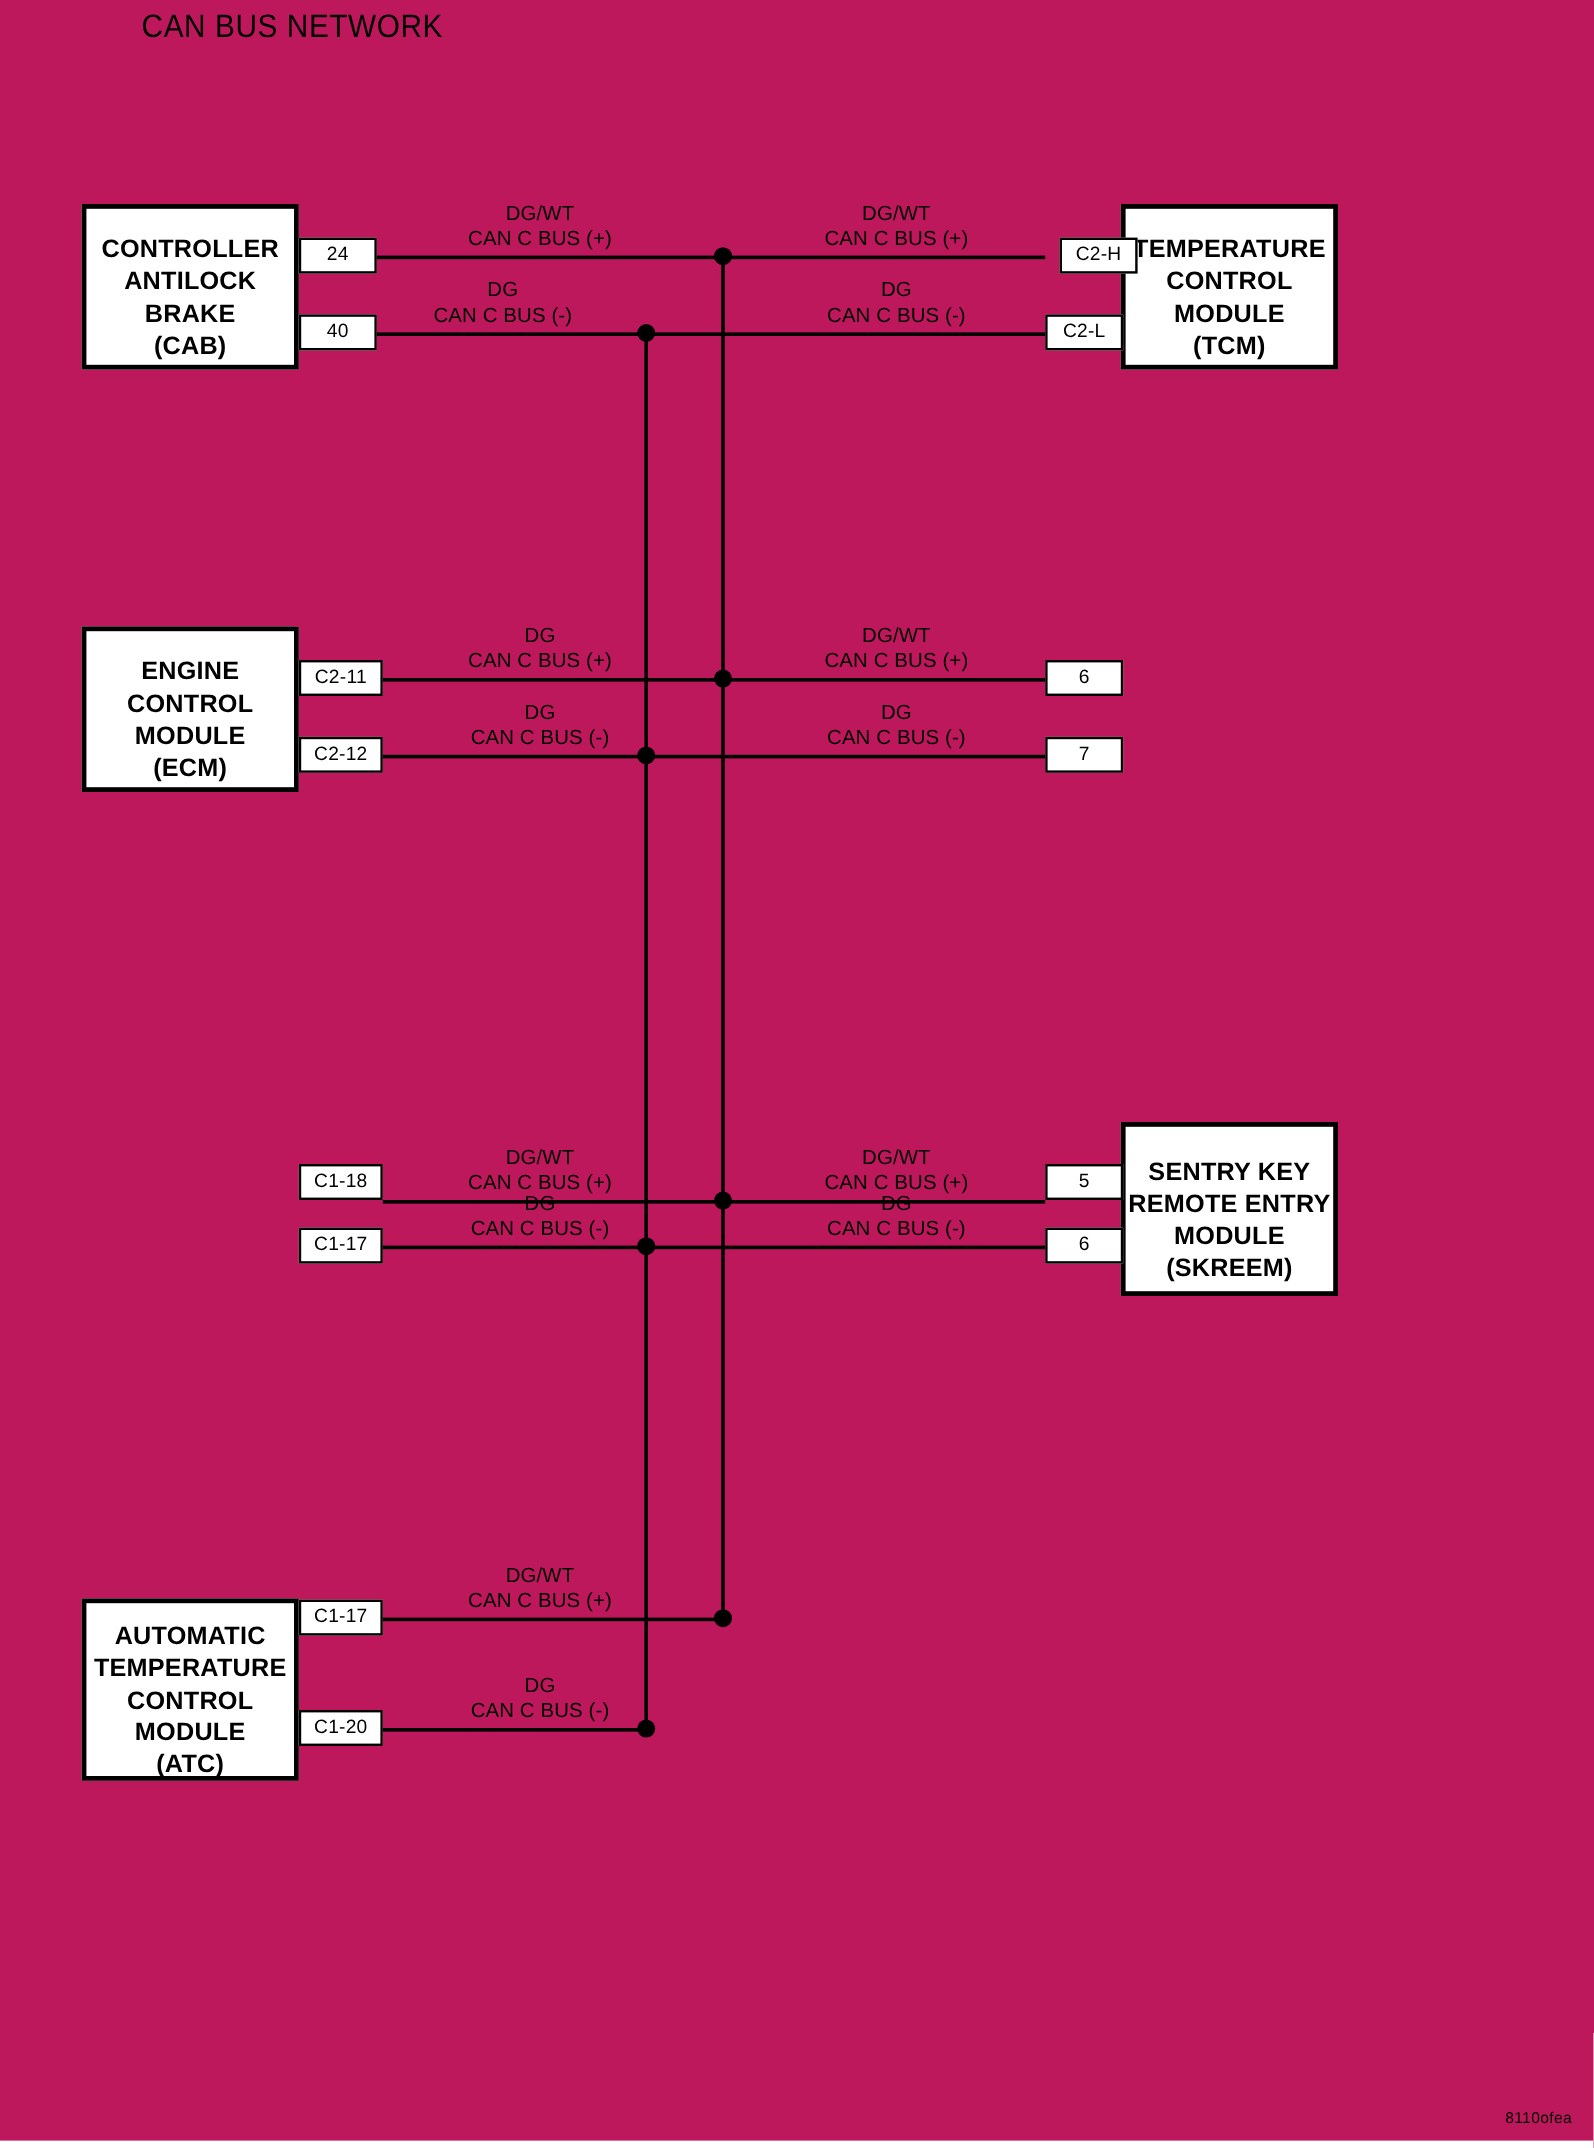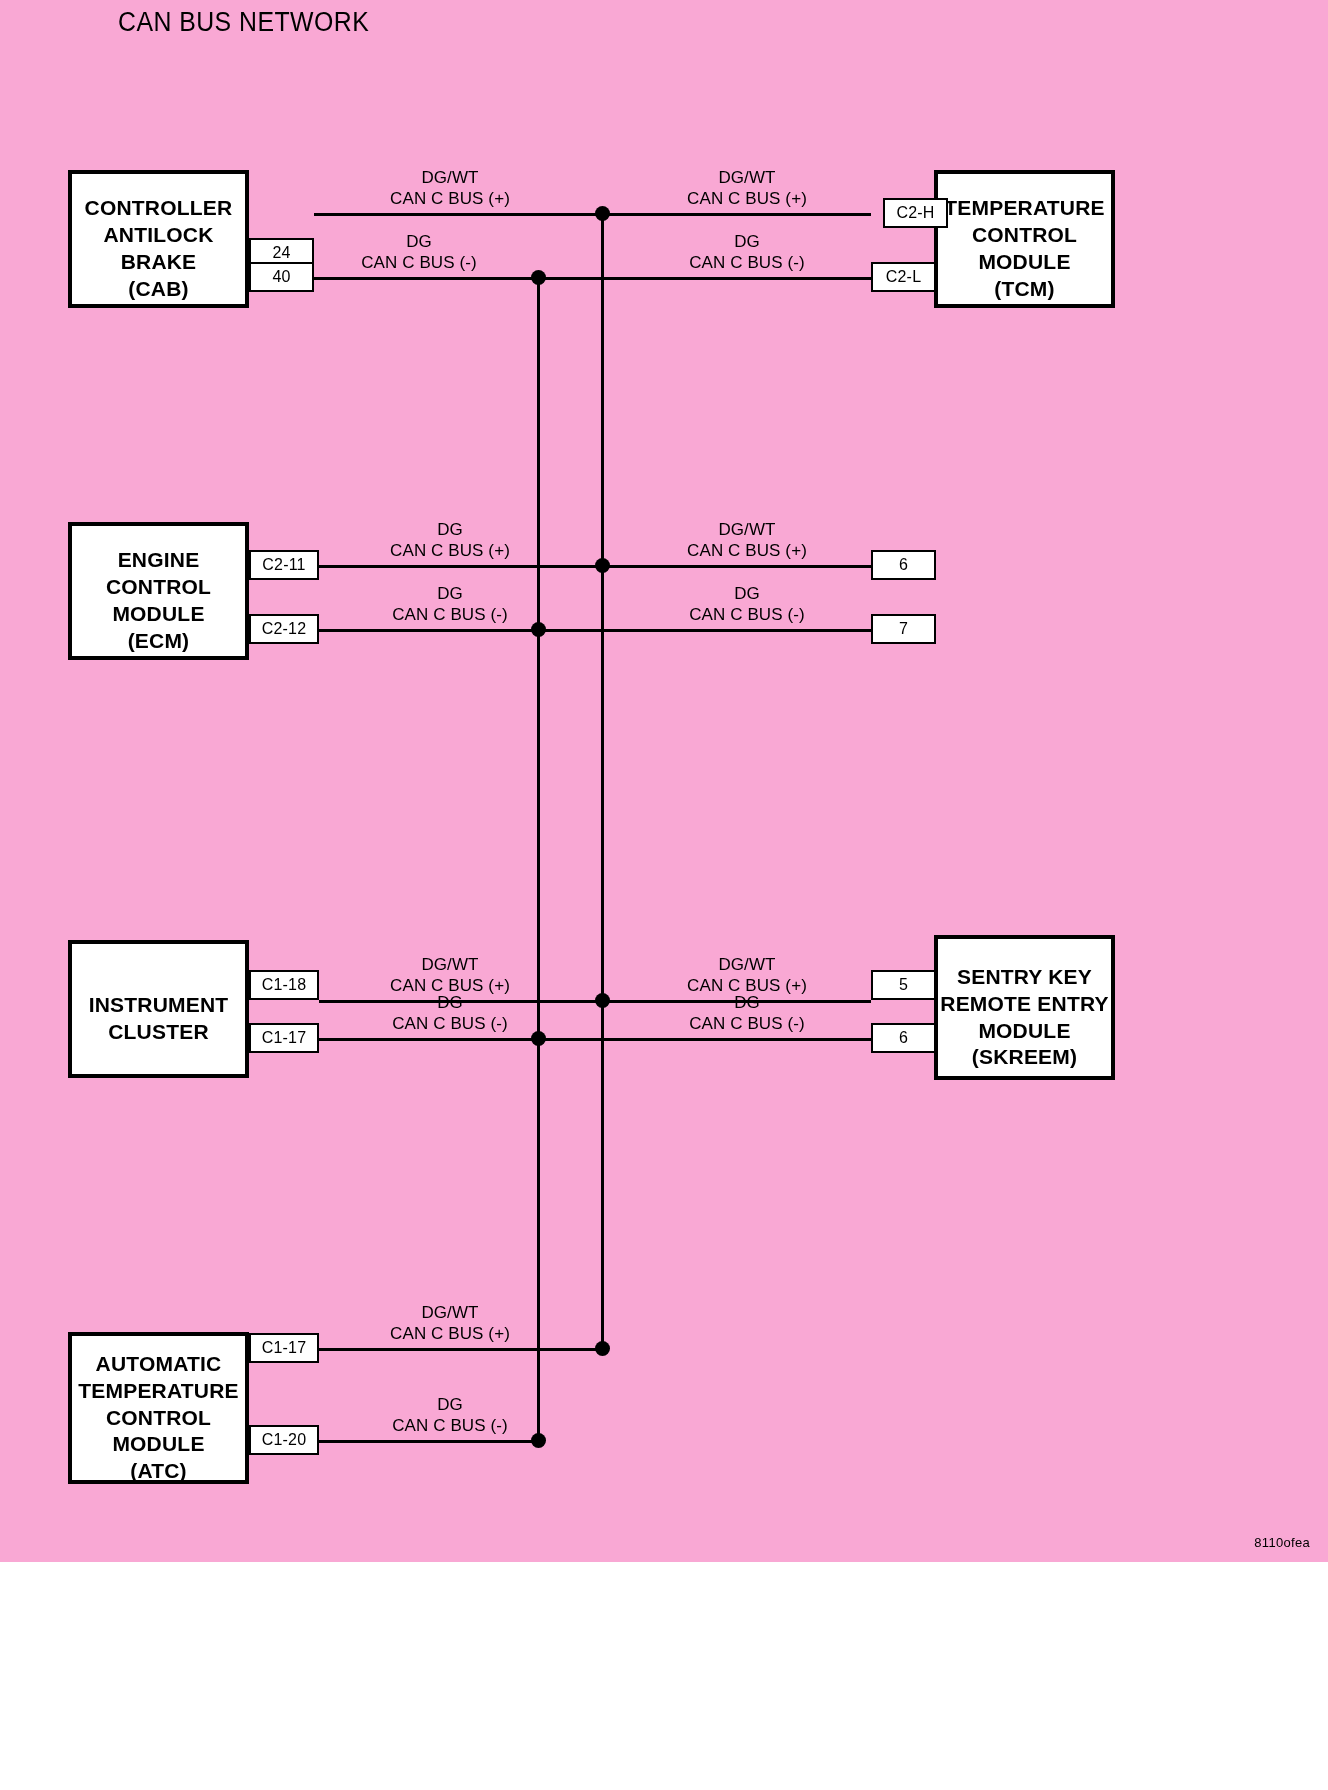--- a/index.html
+++ b/index.html
@@ -8,22 +8,22 @@
     padding: 0;
     background: #ffffff;
   }
   body {
     font-family: "Liberation Sans", sans-serif;
     color: #000000;
   }
   #sheet {
     position: relative;
     width: 1328px;
-    height: 1562px;
-    background: #f9a8d4;
+    height: 1784px;
+    background: #be185d;
     overflow: hidden;
   }
 
   
   .title {
     position: absolute;
     left: 118px;
     top: 7px;
     font-size: 27px;
     font-weight: 400;
@@ -112,21 +112,21 @@
 <div id="sheet">
 
   <div class="title">CAN BUS NETWORK</div>
 
   <div class="module" style="left:68px; top:170px; width:181px; height:138px;">
     <div class="mlabel">CONTROLLER
 ANTILOCK
 BRAKE
 (CAB)</div>
   </div>
-  <div class="pin" style="left:249px; top:198px; width:65px;margin-top:40px;">
+  <div class="pin" style="left:249px; top:198px; width:65px;">
     <span>24</span>
   </div>
   <div class="pin" style="left:249px; top:262px; width:65px;">
     <span>40</span>
   </div>
 
   <div class="module" style="left:934px; top:170px; width:181px; height:138px;">
     <div class="mlabel">TEMPERATURE
 CONTROL
 MODULE
@@ -176,24 +176,20 @@
 
   <div class="wlabel" style="left:330px; top:520px; width:240px;">DG
 CAN C BUS (+)</div>
   <div class="wlabel" style="left:627px; top:520px; width:240px;">DG/WT
 CAN C BUS (+)</div>
   <div class="wlabel" style="left:330px; top:584px; width:240px;">DG
 CAN C BUS (-)</div>
   <div class="wlabel" style="left:627px; top:584px; width:240px;">DG
 CAN C BUS (-)</div>
 
-  <div class="module" style="left:68px; top:940px; width:181px; height:138px;">
-    <div class="mlabel">INSTRUMENT
-CLUSTER</div>
-  </div>
   <div class="pin" style="left:249px; top:970px; width:70px;justify-content:center;">
     <span>C1-18</span>
   </div>
   <div class="pin" style="left:249px; top:1023px; width:70px;">
     <span>C1-17</span>
   </div>
 
   <div class="module" style="left:934px; top:935px; width:181px; height:145px;">
     <div class="mlabel">SENTRY KEY
 REMOTE ENTRY

